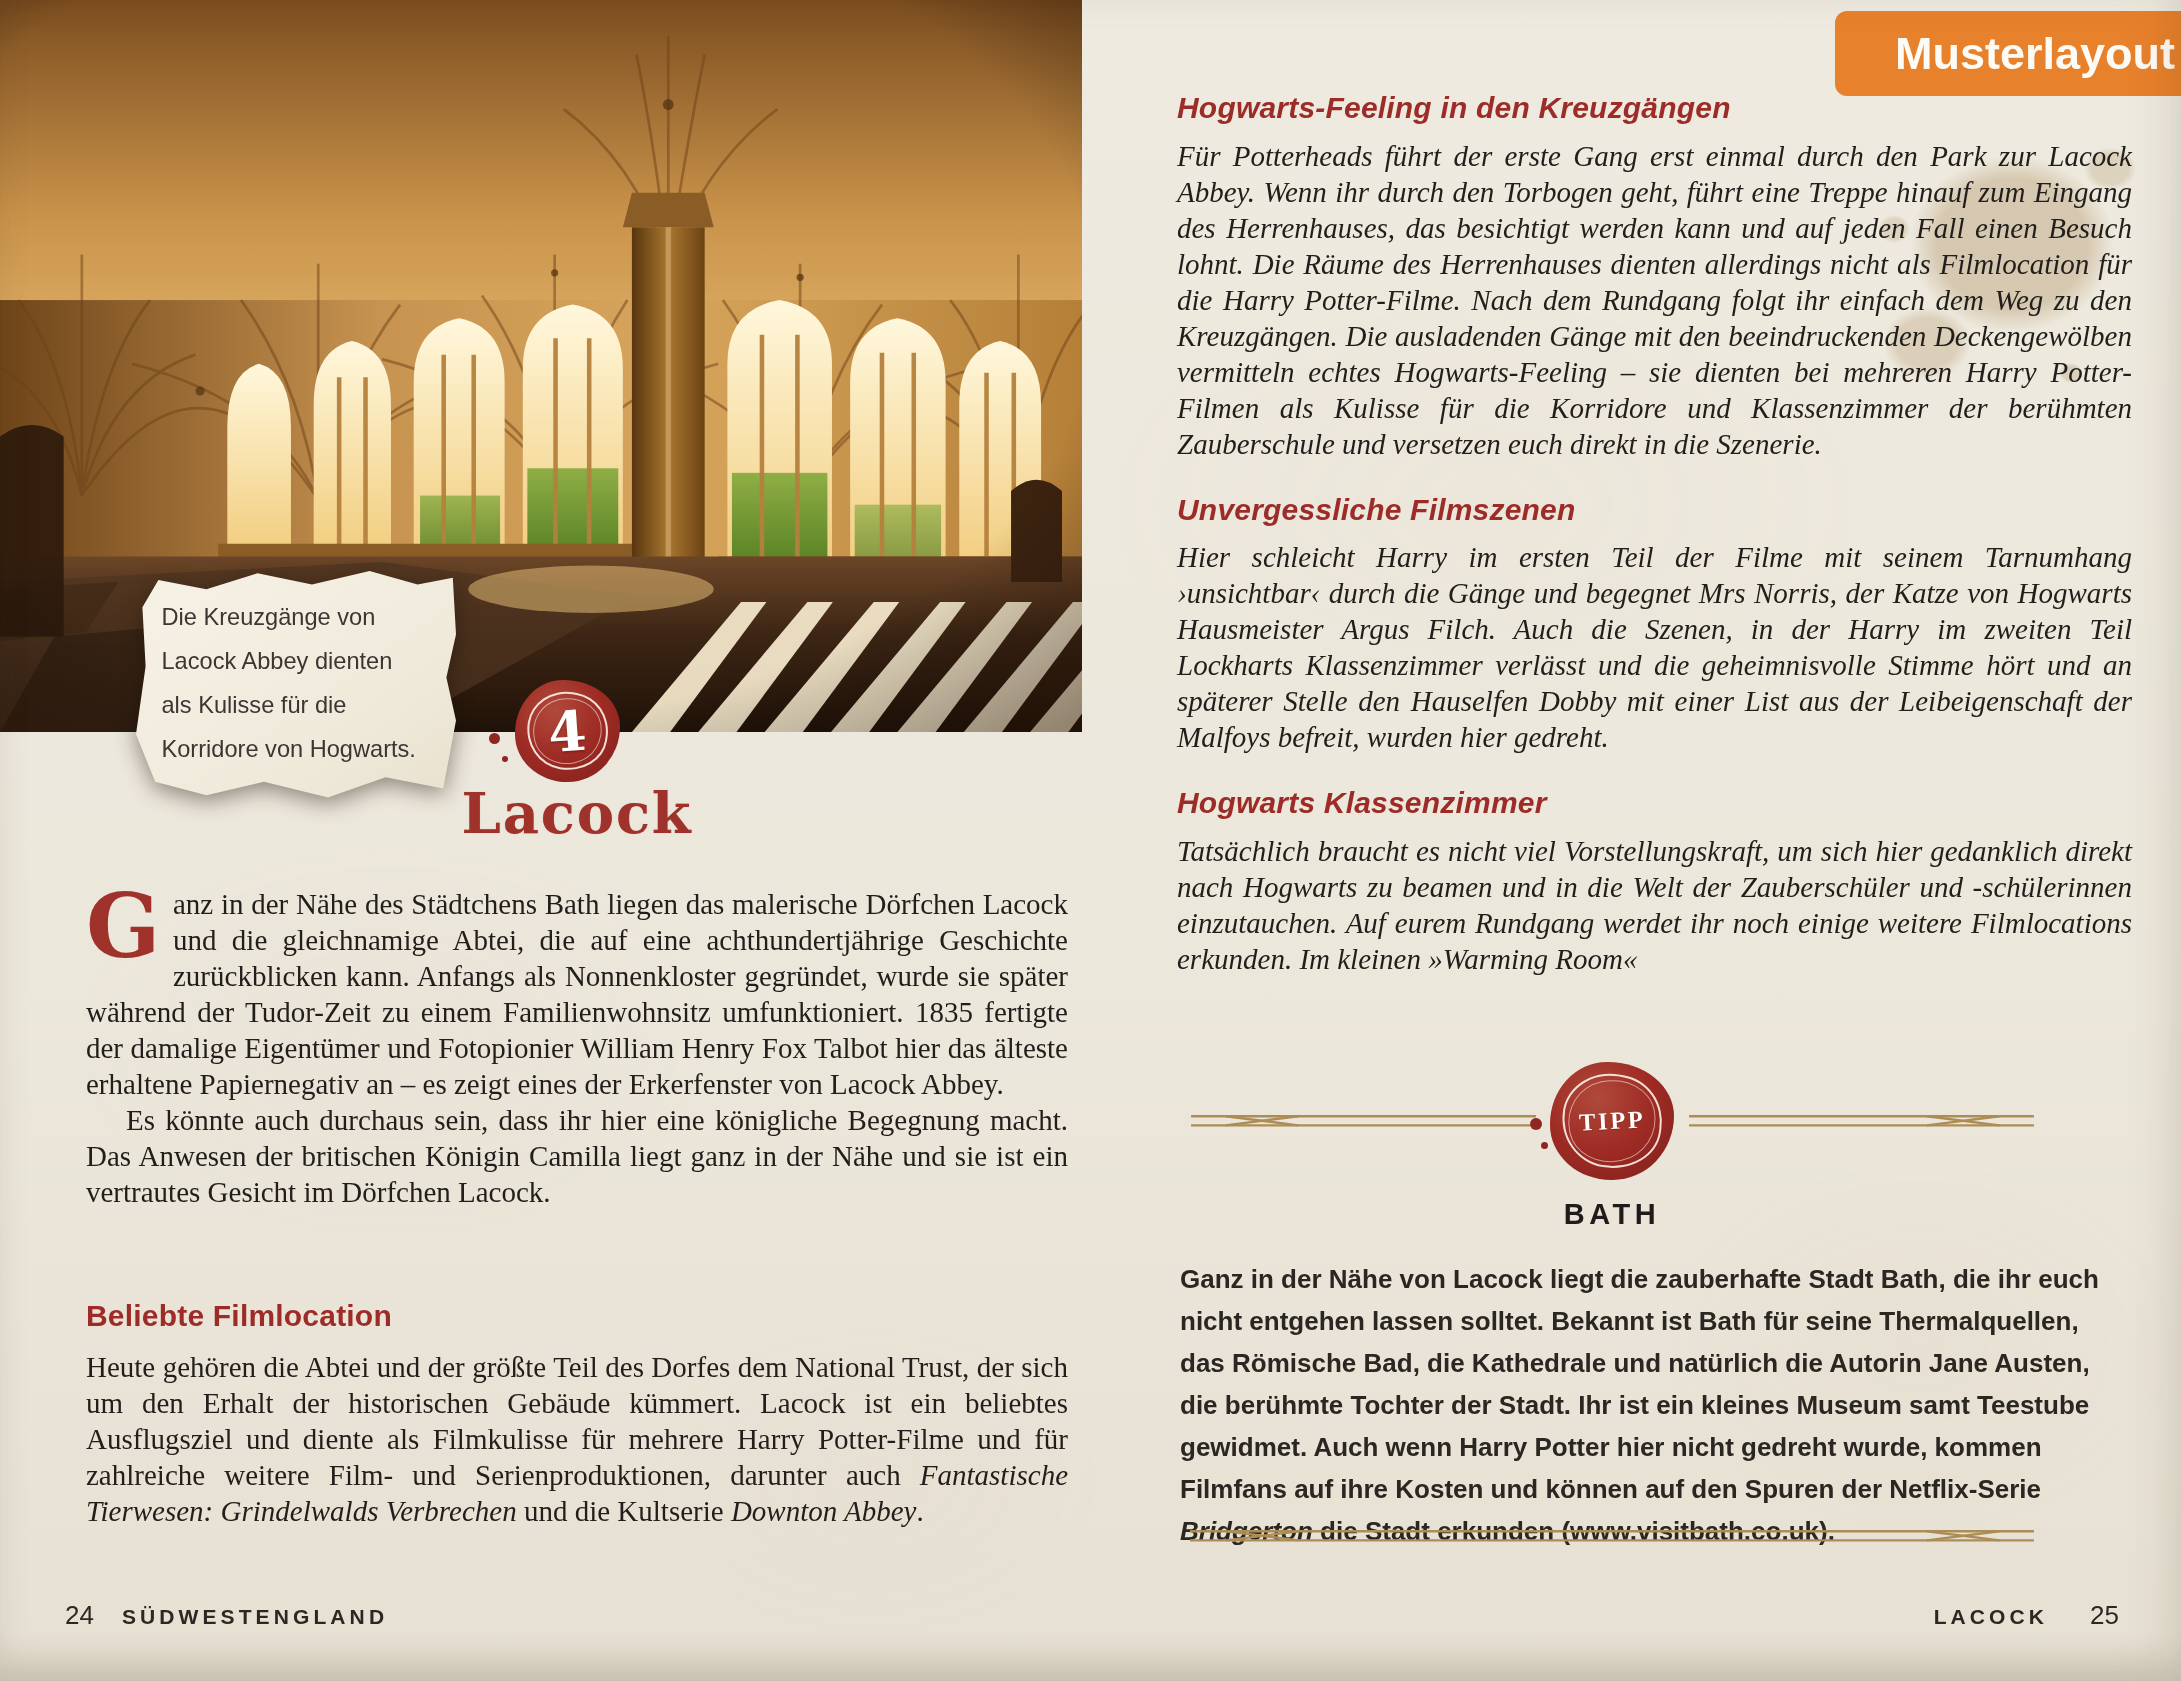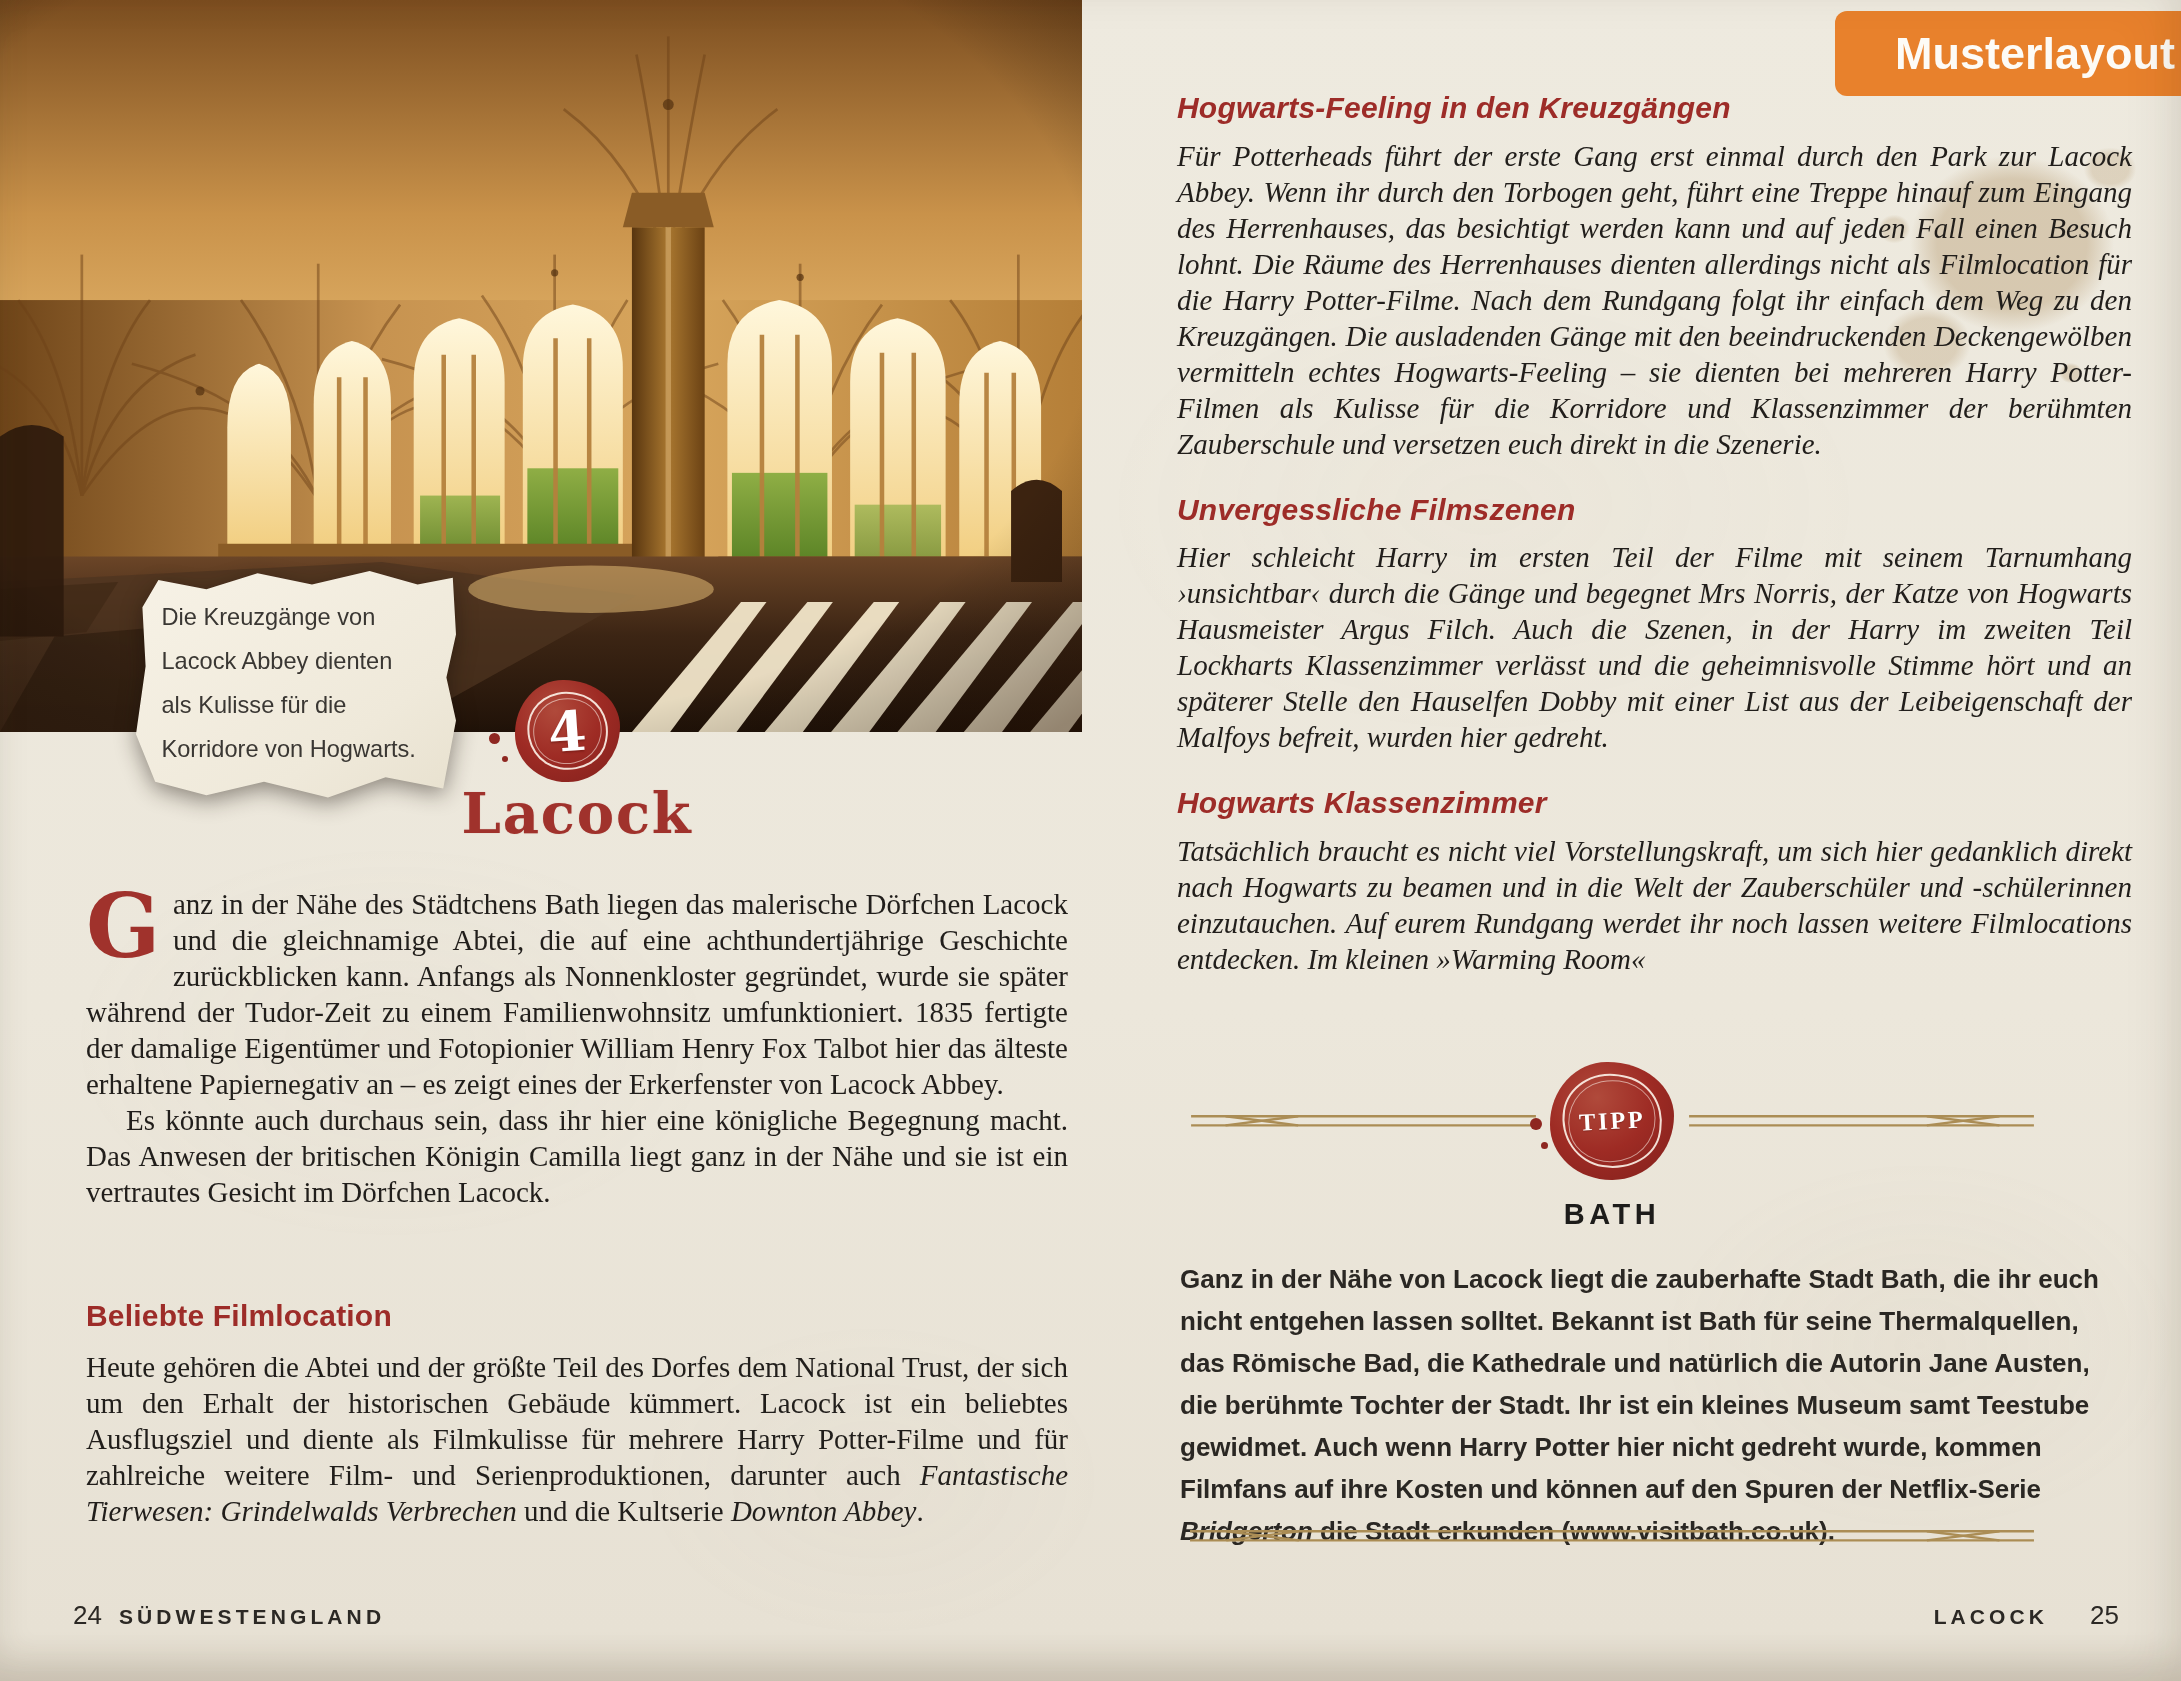--- a/index.html
+++ b/index.html
@@ -50,21 +50,21 @@
   .intro{left:86px;top:886px;width:982px;}
   .dropcap{float:left;font-family:"DejaVu Serif",serif;font-weight:700;color:#a0322c;
     font-size:87px;line-height:67px;padding:7.3px 12.7px 0 0;}
   .indent{text-indent:40px;}
   .redhead{font-family:"Liberation Sans",sans-serif;font-weight:700;font-size:30px;
     color:#9d2c28;letter-spacing:0.2px;margin:0 0 14.5px 0;}
   .filmsec{left:86px;top:1298px;width:982px;}
   .footer{position:absolute;font-family:"Liberation Sans",sans-serif;color:#2b2824;}
   .footer .num{font-size:26px;}
   .footer .lbl{font-size:21px;letter-spacing:4.1px;font-weight:700;}
-  .footer-left{left:65px;top:1600px;display:flex;align-items:baseline;gap:17px;margin-left:8px;}
+  .footer-left{left:65px;top:1600px;display:flex;align-items:baseline;gap:28px;}
   .footer-right{left:1177px;top:1600px;width:942px;display:flex;align-items:baseline;
     justify-content:flex-end;gap:42px;}
 
   
   .banner{position:absolute;left:1835px;top:11px;width:400px;height:85px;
     background:#e8812c;display:flex;align-items:center;justify-content:center;
     font-family:"Liberation Sans",sans-serif;font-weight:700;font-size:45px;color:#fdfbf6;border-radius:12px;}
   .stain{position:absolute;left:1855px;top:109px;width:327px;height:300px;pointer-events:none;background:
     radial-gradient(136px 118px at 48% 45%,rgba(186,160,120,.45) 0 55%,transparent 75%),
     radial-gradient(55px 45px at 22% 78%,rgba(186,160,120,.35) 0 55%,transparent 80%),
@@ -268,21 +268,21 @@
 
   <div class="stain"></div>
   <div class="banner">Musterlayout</div>
 
   <div class="rcol">
     <h2 class="redhead">Hogwarts-Feeling in den Kreuzgängen</h2>
     <p>Für Potterheads führt der erste Gang erst einmal durch den Park zur Lacock Abbey. Wenn ihr durch den Torbogen geht, führt eine Treppe hinauf zum Eingang des Herrenhauses, das besichtigt werden kann und auf jeden Fall einen Besuch lohnt. Die Räume des Herrenhauses dienten allerdings nicht als Filmlocation für die Harry Potter-Filme. Nach dem Rundgang folgt ihr einfach dem Weg zu den Kreuzgängen. Die ausladenden Gänge mit den beeindruckenden Deckengewölben vermitteln echtes Hogwarts-Feeling – sie dienten bei mehreren Harry Potter-Filmen als Kulisse für die Korridore und Klassenzimmer der berühmten Zauberschule und versetzen euch direkt in die Szenerie.</p>
     <h2 class="redhead">Unvergessliche Filmszenen</h2>
     <p>Hier schleicht Harry im ersten Teil der Filme mit seinem Tarnumhang ›unsichtbar‹ durch die Gänge und begegnet Mrs Norris, der Katze von Hogwarts Hausmeister Argus Filch. Auch die Szenen, in der Harry im zweiten Teil Lockharts Klassenzimmer verlässt und die geheimnisvolle Stimme hört und an späterer Stelle den Hauselfen Dobby mit einer List aus der Leibeigenschaft der Malfoys befreit, wurden hier gedreht.</p>
     <h2 class="redhead">Hogwarts Klassenzimmer</h2>
-    <p>Tatsächlich braucht es nicht viel Vorstellungskraft, um sich hier gedanklich direkt nach Hogwarts zu beamen und in die Welt der Zauberschüler und -schülerinnen einzutauchen. Auf eurem Rundgang werdet ihr noch lassen weitere Filmlocations entdecken. Im kleinen »Warming Room«</p>
+    <p>Tatsächlich braucht es nicht viel Vorstellungskraft, um sich hier gedanklich direkt nach Hogwarts zu beamen und in die Welt der Zauberschüler und -schülerinnen einzutauchen. Auf eurem Rundgang werdet ihr noch einige weitere Filmlocations erkunden. Im kleinen »Warming Room«</p>
   </div>
 
   <div class="tip">
     <div class="tip-rule-row">
       <svg class="rule" width="345" height="23.6" viewBox="0 0 380 26">
         <g stroke="#ab8d55" stroke-width="2.6" fill="none">
           <line x1="0" y1="8" x2="380" y2="8"></line>
             <line x1="0" y1="18" x2="380" y2="18"></line>
           <line x1="38" y1="8" x2="118" y2="18"></line>
             <line x1="38" y1="18" x2="118" y2="8"></line>

